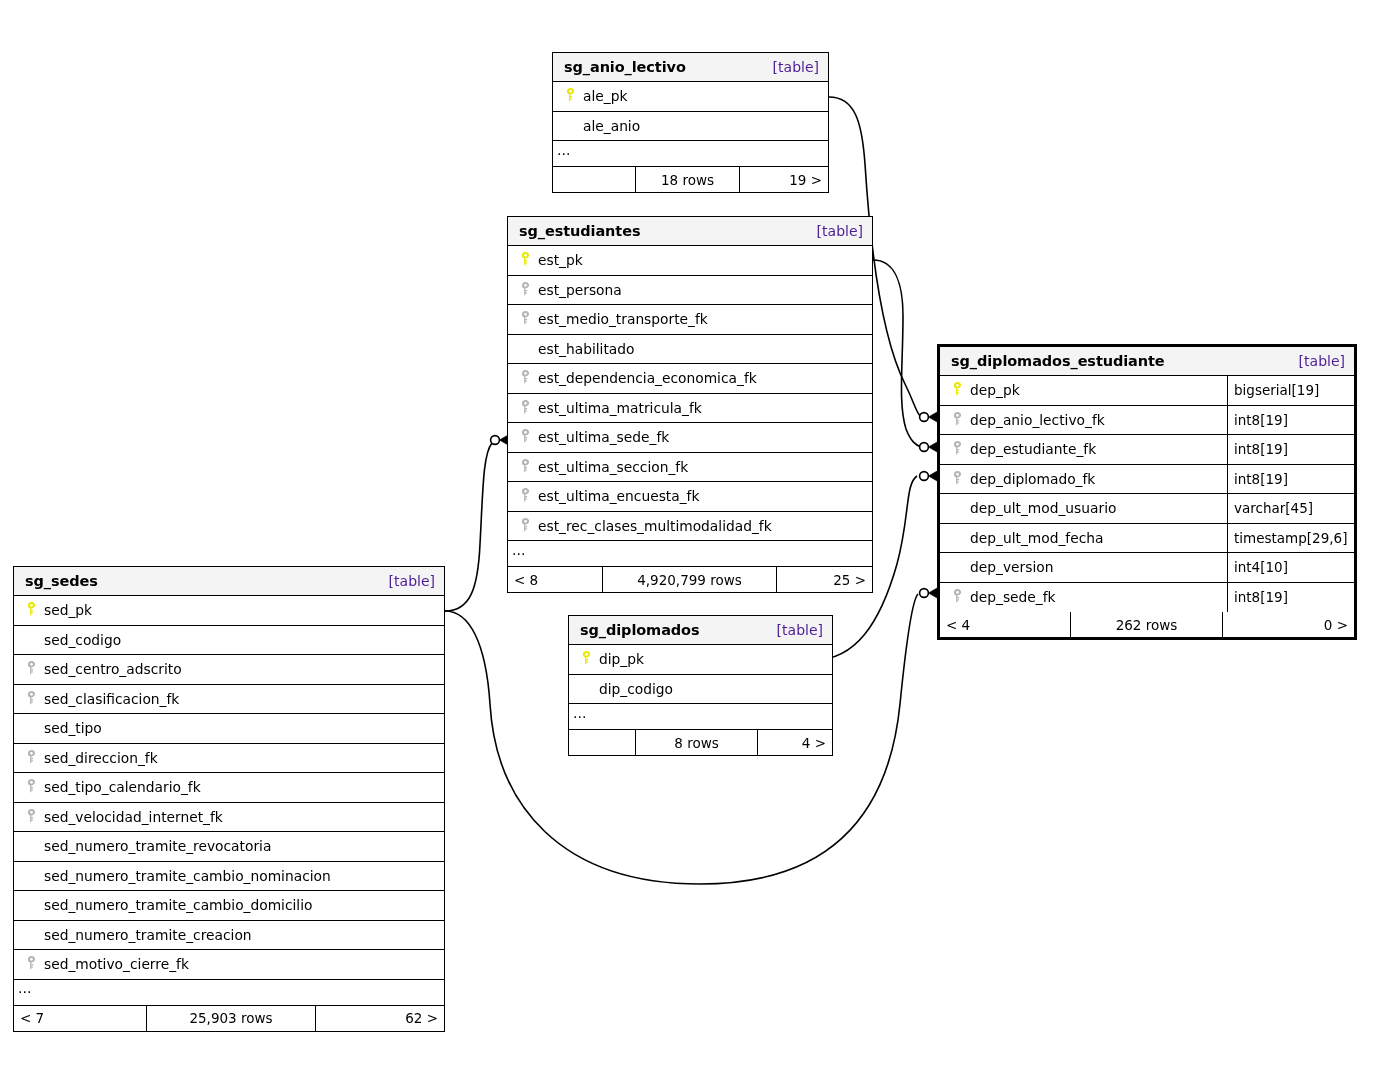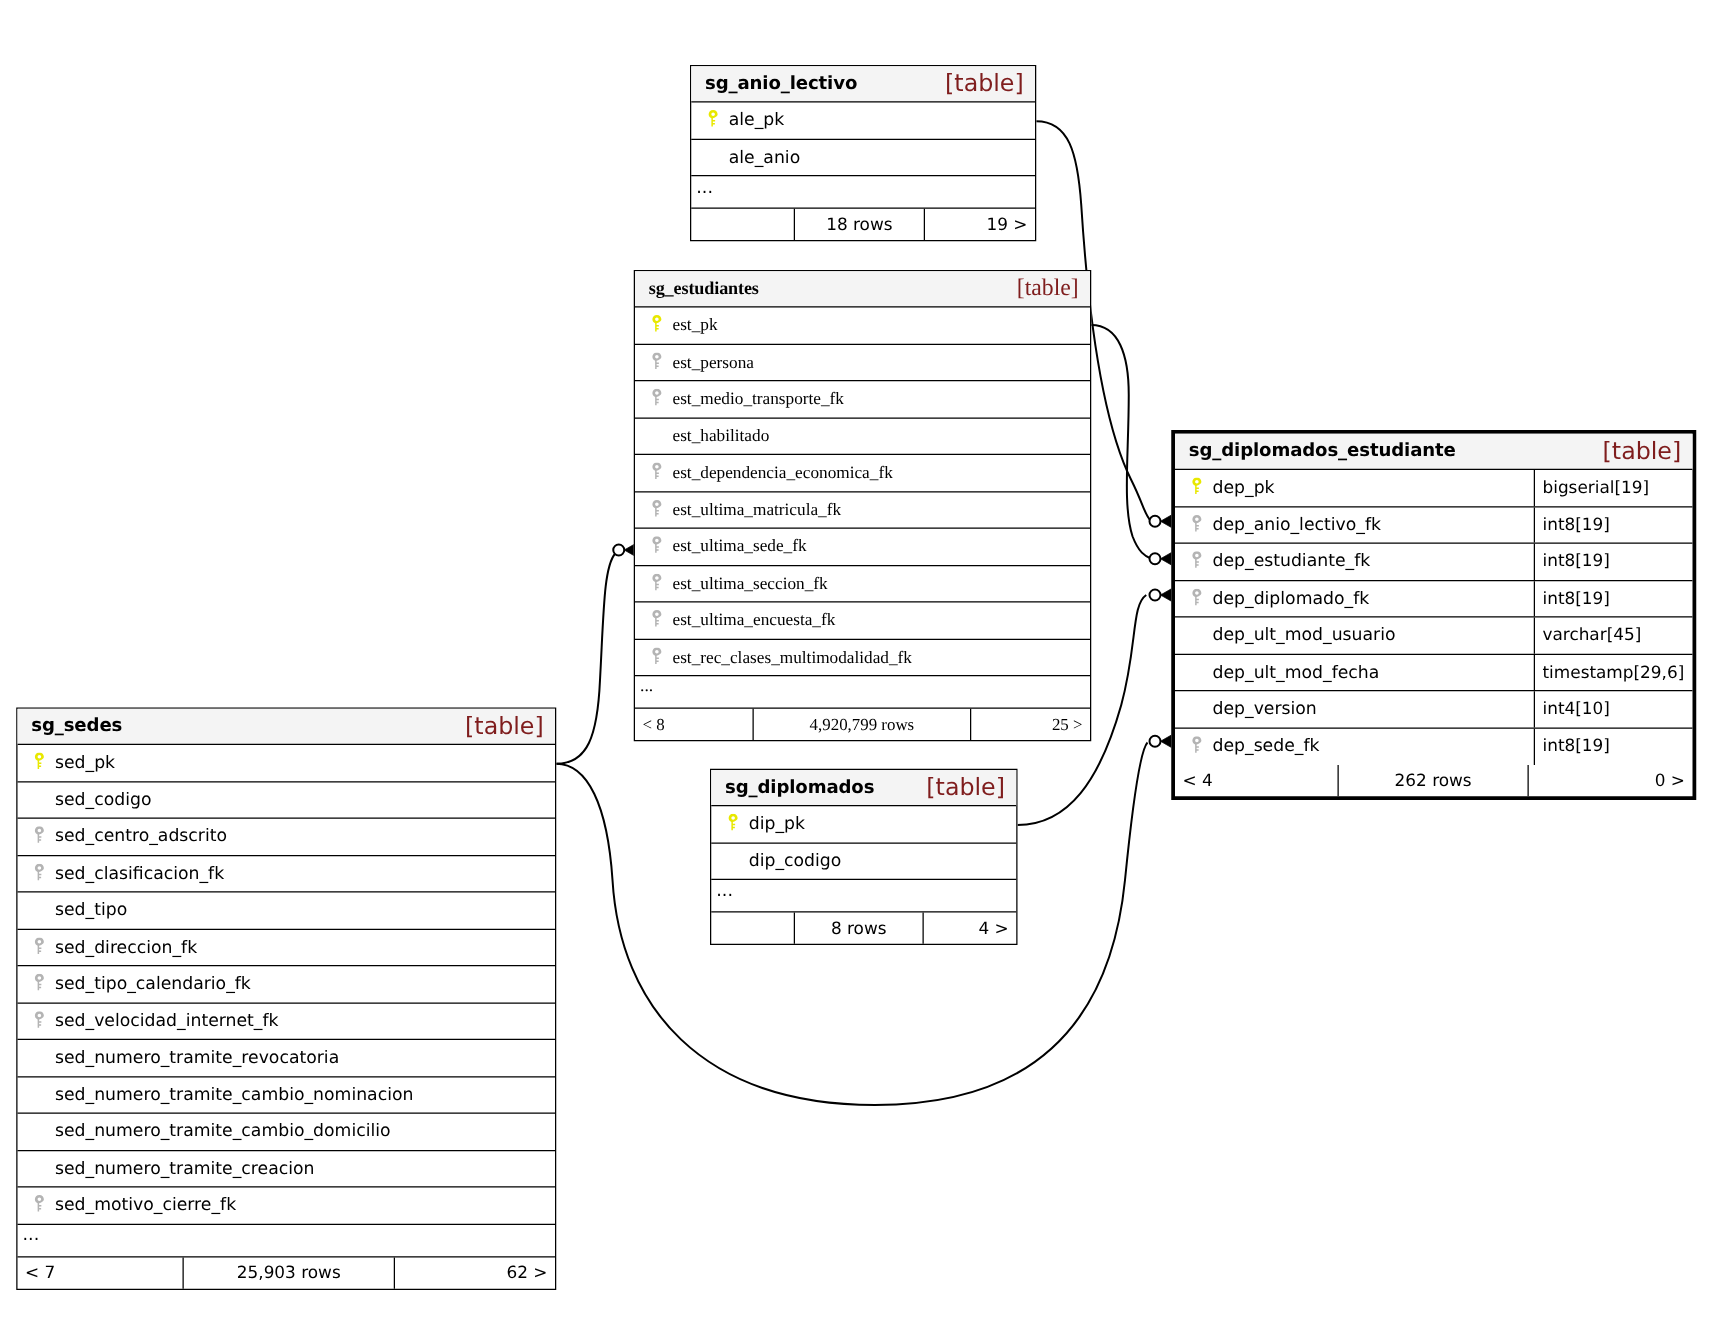--- a/index.html
+++ b/index.html
@@ -70,22 +70,22 @@
     padding: 0 9px 0 11px;
     box-sizing: border-box;
   }
   .tbl-name {
     font-weight: bold;
     font-size: 14.5px;
     letter-spacing: -0.1px;
     white-space: nowrap;
   }
   .tbl-type {
-    font-size: 19px;
-    color: #7f1d1d;
+    font-size: 14px;
+    color: #4c1d95;
     white-space: nowrap;
   }
 
   .tbl-rows {
     display: block;
   }
   .col-row {
     display: flex;
     align-items: center;
     height: 29.5px;
@@ -233,21 +233,21 @@
           <div class="ellipsis-row">
             <span>...</span>
           </div>
         </div>
         <div class="footer-row">
           <div class="footer-cell f-left" style="width: 82px;"></div>
           <div class="footer-cell f-mid">18 rows</div>
           <div class="footer-cell f-right" style="width: 88px;">19 &gt;</div>
         </div>
       </div>
-      <div class="tbl" style="left: 507px; top: 172px; width: 366px; font-family: Liberation Serif, serif;">
+      <div class="tbl" style="left: 507px; top: 172px; width: 366px;">
         <div class="tbl-header">
           <div class="tbl-name">sg_estudiantes</div>
           <div class="tbl-type">[table]</div>
         </div>
         <div class="tbl-rows">
           <div class="col-row">
             <div class="col-main">
               <div class="keyslot">
                 <span>
                   <svg class="keyicon" width="9" height="16" viewBox="0 0 9 16">
@@ -598,21 +598,21 @@
           <div class="ellipsis-row">
             <span>...</span>
           </div>
         </div>
         <div class="footer-row">
           <div class="footer-cell f-left" style="width: 132px;">&lt; 7</div>
           <div class="footer-cell f-mid">25,903 rows</div>
           <div class="footer-cell f-right" style="width: 128px;">62 &gt;</div>
         </div>
       </div>
-      <div class="tbl" style="left: 568px; top: 571px; width: 246px;">
+      <div class="tbl" style="left: 568px; top: 571px; width: 265px;">
         <div class="tbl-header">
           <div class="tbl-name">sg_diplomados</div>
           <div class="tbl-type">[table]</div>
         </div>
         <div class="tbl-rows">
           <div class="col-row">
             <div class="col-main">
               <div class="keyslot">
                 <span>
                   <svg class="keyicon" width="9" height="16" viewBox="0 0 9 16">

